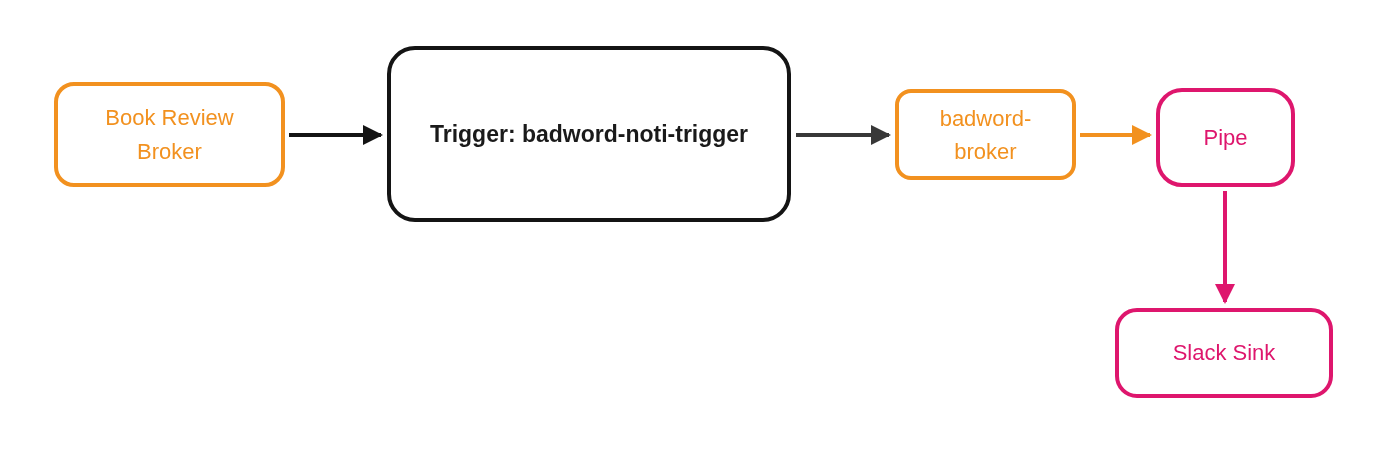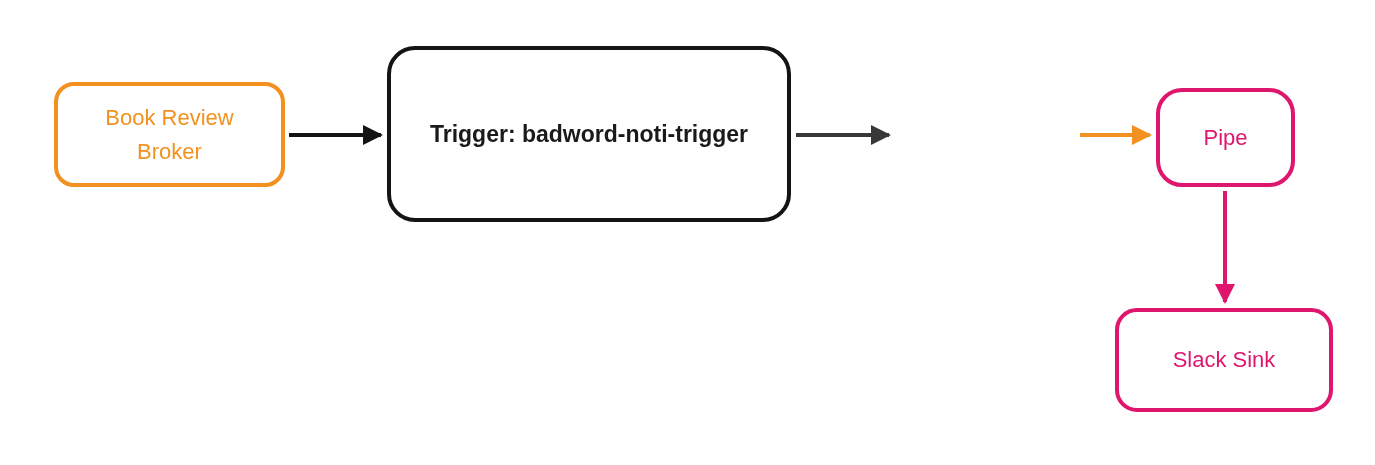--- a/index.html
+++ b/index.html
@@ -75,21 +75,21 @@
     line-height: 33px;
   }
   .node-pipe {
     left: 1156px; top: 88px;
     width: 139px; height: 99px;
     border-radius: 26px;
     font-size: 22px;
   }
   .node-slack {
     left: 1115px; top: 308px;
-    width: 218px; height: 104px;
+    width: 218px; height: 90px;
     border-radius: 22px;
     font-size: 22px;
   }
   .b { font-weight: bold; }
 </style>
 </head>
 <body>
 
 <div class="canvas">
 
@@ -118,20 +118,24 @@
     <span>Book Review
 Broker</span>
   </div>
 
   <div class="node node-black node-trigger">
     <div>
       <div><span class="b">Trigger: badword-noti-trigger</span></div>
     </div>
   </div>
 
+  <div class="node node-orange node-badword">
+    <span>badword-
+broker</span>
+  </div>
 
   <div class="node node-pink node-pipe">
     <span>Pipe</span>
   </div>
 
   <div class="node node-pink node-slack">
     <span>Slack Sink</span>
   </div>
 
 </div>

